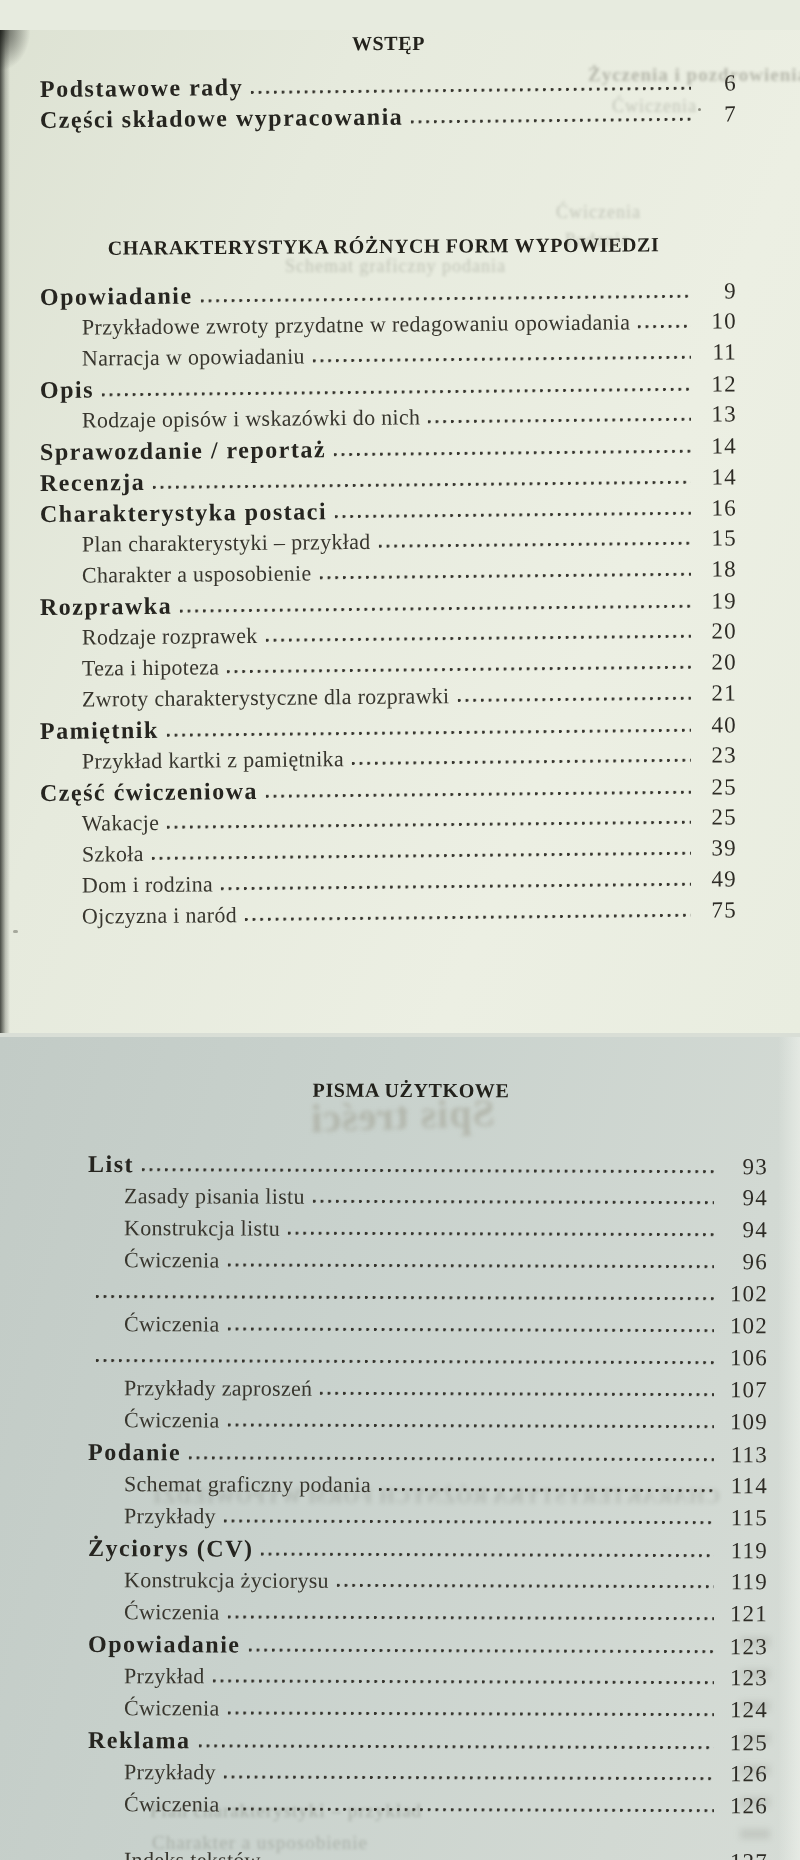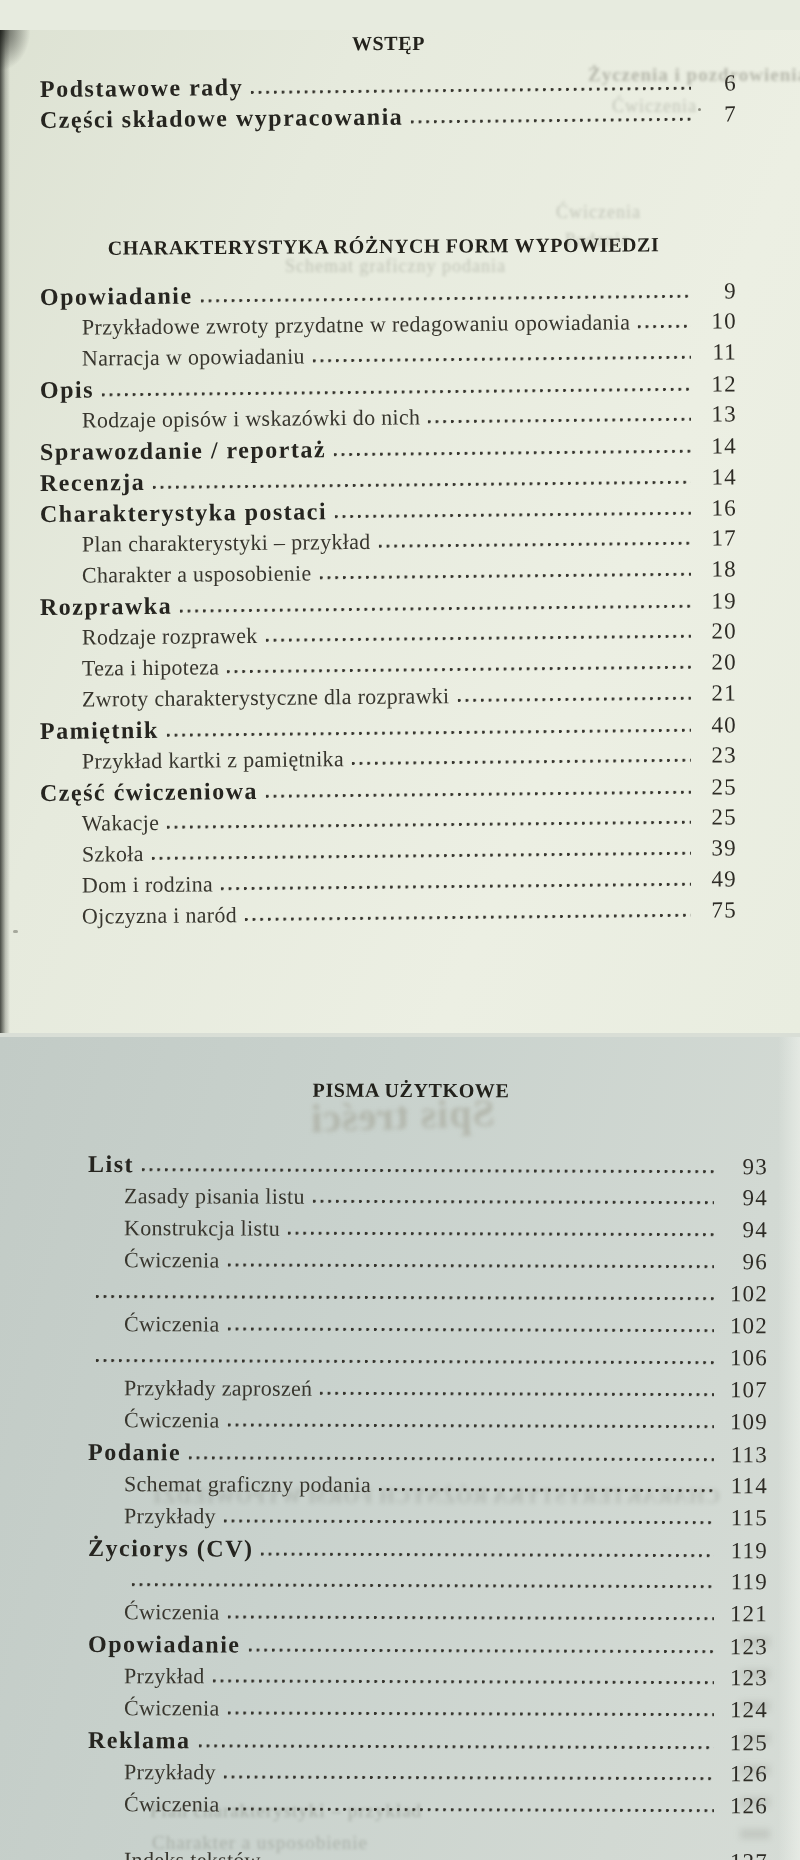--- a/index.html
+++ b/index.html
@@ -152,21 +152,21 @@
           <span class="num">14</span>
         </div>
         <div class="row b">
           <span class="lbl">Charakterystyka postaci</span>
           <span class="dots"></span>
           <span class="num">16</span>
         </div>
         <div class="row sub">
           <span class="lbl">Plan charakterystyki – przykład</span>
           <span class="dots"></span>
-          <span class="num">17</span>
+          <span class="num">15</span>
         </div>
         <div class="row sub">
           <span class="lbl">Charakter a usposobienie</span>
           <span class="dots"></span>
           <span class="num">18</span>
         </div>
         <div class="row b">
           <span class="lbl">Rozprawka</span>
           <span class="dots"></span>
           <span class="num">19</span>
@@ -296,20 +296,21 @@
           <span class="lbl">Przykłady</span>
           <span class="dots"></span>
           <span class="num">115</span>
         </div>
         <div class="row b">
           <span class="lbl">Życiorys (CV)</span>
           <span class="dots"></span>
           <span class="num">119</span>
         </div>
         <div class="row sub">
+          <span class="lbl">Konstrukcja życiorysu</span>
           <span class="dots"></span>
           <span class="num">119</span>
         </div>
         <div class="row sub">
           <span class="lbl">Ćwiczenia</span>
           <span class="dots"></span>
           <span class="num">121</span>
         </div>
         <div class="row b">
           <span class="lbl">Opowiadanie</span>

